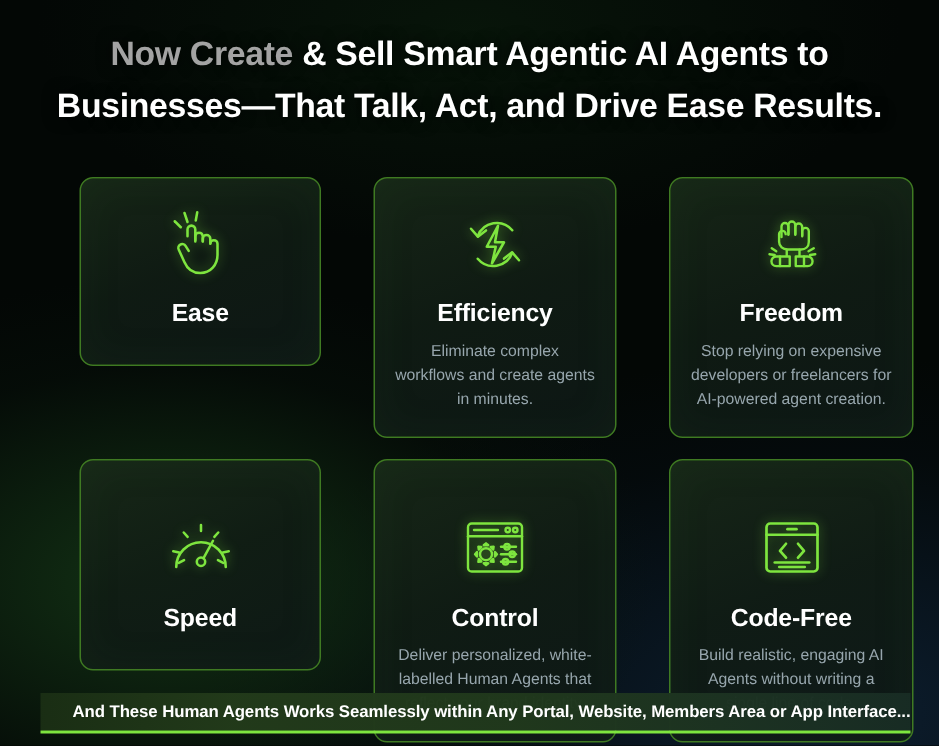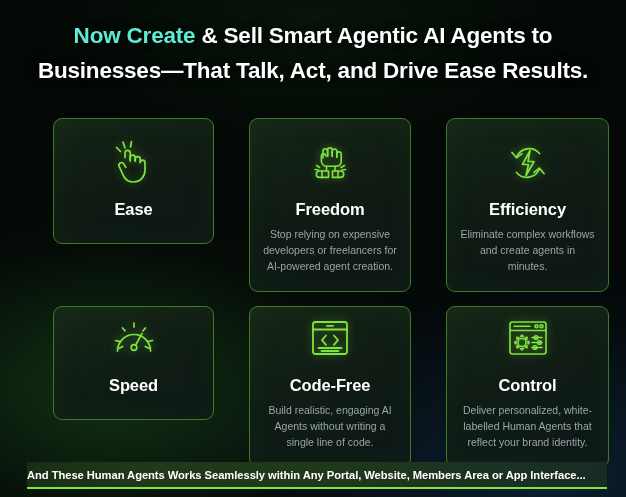--- a/index.html
+++ b/index.html
@@ -34,21 +34,21 @@
     left: 0;
     width: 626px;
     text-align: center;
     font-size: 22.5px;
     font-weight: bold;
     line-height: 35px;
     letter-spacing: -0.2px;
     color: #ffffff;
     text-shadow: 0 0 10px rgba(0,0,0,0.9);
   }
-  .headline .accent { color: #5eead4; }
+  .headline .accent { color: #a3a3a3; }
 
   
   .grid {
     position: absolute;
     top: 118px;
     left: 29px;
     width: 578px;
     display: grid;
     grid-template-columns: 185px 186px 187px;
     column-gap: 11px;
@@ -89,39 +89,39 @@
   }
 
   .card-desc {
     font-size: 10.5px;
     line-height: 16px;
     color: #97a6ad;
     font-weight: normal;
   }
 
   
-  .grid .card.r2 { padding-top: 5px; }
+  .grid .card.r2 { padding-top: 32px; }
 
   
   .banner {
     position: absolute;
     left: 27px;
     top: 462px;
     width: 580px;
     height: 27px;
     border-bottom: 2px solid #7ee53f;
     background: linear-gradient(90deg,
       rgba(26,46,20,0.98) 0%,
       rgba(34,58,26,0.98) 22%,
       rgba(32,56,28,0.98) 55%,
       rgba(28,50,34,0.98) 80%,
       rgba(24,44,36,0.98) 100%);
     display: flex;
     align-items: center;
-    justify-content: flex-start;
+    justify-content: flex-end;
   }
   .banner-text {
     font-size: 11.2px;
     font-weight: bold;
     color: #ffffff;
     letter-spacing: -0.05px;
     white-space: nowrap;
   }
 </style>
 </head>
@@ -146,58 +146,58 @@
           <path d="M18.2 20 v-2.4 a2.5 2.5 0 0 1 5 0 V21"></path>
           <path d="M23.2 20.8 v-1.6 a2.5 2.5 0 0 1 5 0 v3"></path>
           <path d="M28.2 22.5 a2.4 2.4 0 0 1 4.8 0 v7.5 c0 6.5-4.6 12-11.4 12 -5.5 0-8.9-3.2-10.6-7.2 L7.2 26.5 a2.6 2.6 0 0 1 4.5-2.6 l2.1 3.4"></path>
         </svg>
       </div>
       <div class="card-title">Ease</div>
     </div>
 
     <div class="card">
       <div class="card-icon">
-        <svg width="46" height="46" viewBox="0 0 46 46" fill="none" stroke="#7ee53f" stroke-width="1.6" stroke-linecap="round" stroke-linejoin="round">
-
-          <path d="M16 18 v-7 a2.3 2.3 0 0 1 4.6 0 v5"></path>
-          <path d="M20.6 16.5 v-6.5 a2.3 2.3 0 0 1 4.6 0 v6"></path>
-          <path d="M25.2 16.5 v-5.2 a2.3 2.3 0 0 1 4.6 0 v5.6"></path>
-          <path d="M29.8 17.5 v-3.4 a2.2 2.2 0 0 1 4.4 0 v7.2 c0 3-2.2 5-5.2 5 h-9 c-3 0-5.6-2-5.6-5.2 v-5 a2.2 2.2 0 0 1 4.4 0"></path>
-
-          <path d="M19.5 26.5 v4"></path>
-          <path d="M28 26.5 v4"></path>
-
-          <path d="M21.5 31 h-9 a3.2 3.2 0 0 0 0 6.4 h9 z"></path>
-          <path d="M15 31 v6.4"></path>
-
-          <path d="M25.5 31 h8 a3.2 3.2 0 0 1 0 6.4 h-8 z"></path>
-          <path d="M31 31 v6.4"></path>
-
-          <path d="M12.5 27.5 L9.5 25.5"></path>
-          <path d="M11.5 30 L8 29.5"></path>
-          <path d="M34 27.5 L37.5 25.5"></path>
-          <path d="M35 30 L38.5 29.5"></path>
-        </svg>
-      </div>
-      <div class="card-title">Freedom</div>
-      <div class="card-desc">Stop relying on expensive developers or freelancers for AI-powered agent creation.</div>
-    </div>
-
-    <div class="card">
-      <div class="card-icon">
         <svg width="46" height="44" viewBox="0 0 46 44" fill="none" stroke="#7ee53f" stroke-width="1.7" stroke-linecap="round" stroke-linejoin="round">
           <path d="M11.5 16.5 A13.5 13.5 0 0 1 34.5 12.5"></path>
           <path d="M34.5 27.5 A13.5 13.5 0 0 1 11.5 31.5"></path>
           <path d="M7 11.5 L11.6 16.8 L17 12.6"></path>
           <path d="M39 32.5 L34.4 27.2 L29 31.4"></path>
           <path d="M25 9.5 L17.5 23.5 h6 L21 34.5 L29 20.5 h-6 z"></path>
         </svg>
       </div>
       <div class="card-title">Efficiency</div>
       <div class="card-desc">Eliminate complex workflows and create agents in minutes.</div>
+    </div>
+
+    <div class="card">
+      <div class="card-icon">
+        <svg width="46" height="46" viewBox="0 0 46 46" fill="none" stroke="#7ee53f" stroke-width="1.6" stroke-linecap="round" stroke-linejoin="round">
+
+          <path d="M16 18 v-7 a2.3 2.3 0 0 1 4.6 0 v5"></path>
+          <path d="M20.6 16.5 v-6.5 a2.3 2.3 0 0 1 4.6 0 v6"></path>
+          <path d="M25.2 16.5 v-5.2 a2.3 2.3 0 0 1 4.6 0 v5.6"></path>
+          <path d="M29.8 17.5 v-3.4 a2.2 2.2 0 0 1 4.4 0 v7.2 c0 3-2.2 5-5.2 5 h-9 c-3 0-5.6-2-5.6-5.2 v-5 a2.2 2.2 0 0 1 4.4 0"></path>
+
+          <path d="M19.5 26.5 v4"></path>
+          <path d="M28 26.5 v4"></path>
+
+          <path d="M21.5 31 h-9 a3.2 3.2 0 0 0 0 6.4 h9 z"></path>
+          <path d="M15 31 v6.4"></path>
+
+          <path d="M25.5 31 h8 a3.2 3.2 0 0 1 0 6.4 h-8 z"></path>
+          <path d="M31 31 v6.4"></path>
+
+          <path d="M12.5 27.5 L9.5 25.5"></path>
+          <path d="M11.5 30 L8 29.5"></path>
+          <path d="M34 27.5 L37.5 25.5"></path>
+          <path d="M35 30 L38.5 29.5"></path>
+        </svg>
+      </div>
+      <div class="card-title">Freedom</div>
+      <div class="card-desc">Stop relying on expensive developers or freelancers for AI-powered agent creation.</div>
     </div>
 
     <div class="card r2">
       <div class="card-icon">
         <svg width="48" height="40" viewBox="0 0 48 40" fill="none" stroke="#7ee53f" stroke-width="1.7" stroke-linecap="round" stroke-linejoin="round">
           <path d="M7.5 32 A16.5 16.5 0 1 1 40.5 32"></path>
           <path d="M24 4 v4"></path>
           <path d="M12.5 9 l2.6 2.9"></path>
           <path d="M35.5 9 l-2.6 2.9"></path>
           <path d="M5.5 21.5 l3.9 0.8"></path>
@@ -206,58 +206,58 @@
           <path d="M38.8 29.2 l-3.5 -1.8"></path>
           <circle cx="24" cy="28.5" r="2.8"></circle>
           <path d="M25.6 26.2 L32 14.5"></path>
         </svg>
       </div>
       <div class="card-title">Speed</div>
     </div>
 
     <div class="card r2">
       <div class="card-icon">
+        <svg width="44" height="42" viewBox="0 0 44 42" fill="none" stroke="#7ee53f" stroke-width="1.6" stroke-linecap="round" stroke-linejoin="round">
+          <rect x="4" y="4" width="36" height="32" rx="2.5"></rect>
+          <path d="M4 12.5 H40"></path>
+          <path d="M8 8.3 H24"></path>
+          <circle cx="30.5" cy="8.3" r="1.5"></circle>
+          <circle cx="35.5" cy="8.3" r="1.5"></circle>
+
+          <circle cx="16" cy="24.5" r="4"></circle>
+          <path d="M16 17.2 l1.5 1.3 h-3 z M16 31.8 l1.5 -1.3 h-3 z M8.7 24.5 l1.3 -1.5 v3 z M23.3 24.5 l-1.3 -1.5 v3 z
+                   M10.9 19.4 l2 0.3 -1.7 1.7 z M21.1 19.4 l-2 0.3 1.7 1.7 z M10.9 29.6 l2 -0.3 -1.7 -1.7 z M21.1 29.6 l-2 -0.3 1.7 -1.7 z"></path>
+
+          <path d="M26 19.5 H36"></path>
+          <circle cx="30" cy="19.5" r="1.8"></circle>
+          <path d="M26 24.5 H36"></path>
+          <circle cx="33.5" cy="24.5" r="1.8"></circle>
+          <path d="M26 29.5 H36"></path>
+          <circle cx="29" cy="29.5" r="1.8"></circle>
+        </svg>
+      </div>
+      <div class="card-title">Control</div>
+      <div class="card-desc">Deliver personalized, white-labelled Human Agents that reflect your brand identity.</div>
+    </div>
+
+    <div class="card r2">
+      <div class="card-icon">
         <svg width="44" height="42" viewBox="0 0 44 42" fill="none" stroke="#7ee53f" stroke-width="1.8" stroke-linecap="round" stroke-linejoin="round">
           <rect x="5" y="4" width="34" height="32" rx="2.5"></rect>
           <path d="M5 11.5 H39"></path>
           <path d="M19 7.8 h6"></path>
           <path d="M18 17.5 L14 22.2 L18 26.8"></path>
           <path d="M26 17.5 L30 22.2 L26 26.8"></path>
           <path d="M10.5 30 H33.5"></path>
           <path d="M13.5 33 H30.5"></path>
         </svg>
       </div>
       <div class="card-title">Code-Free</div>
       <div class="card-desc">Build realistic, engaging AI Agents without writing a single line of code.</div>
     </div>
 
-    <div class="card r2">
-      <div class="card-icon">
-        <svg width="44" height="42" viewBox="0 0 44 42" fill="none" stroke="#7ee53f" stroke-width="1.6" stroke-linecap="round" stroke-linejoin="round">
-          <rect x="4" y="4" width="36" height="32" rx="2.5"></rect>
-          <path d="M4 12.5 H40"></path>
-          <path d="M8 8.3 H24"></path>
-          <circle cx="30.5" cy="8.3" r="1.5"></circle>
-          <circle cx="35.5" cy="8.3" r="1.5"></circle>
-
-          <circle cx="16" cy="24.5" r="4"></circle>
-          <path d="M16 17.2 l1.5 1.3 h-3 z M16 31.8 l1.5 -1.3 h-3 z M8.7 24.5 l1.3 -1.5 v3 z M23.3 24.5 l-1.3 -1.5 v3 z
-                   M10.9 19.4 l2 0.3 -1.7 1.7 z M21.1 19.4 l-2 0.3 1.7 1.7 z M10.9 29.6 l2 -0.3 -1.7 -1.7 z M21.1 29.6 l-2 -0.3 1.7 -1.7 z"></path>
-
-          <path d="M26 19.5 H36"></path>
-          <circle cx="30" cy="19.5" r="1.8"></circle>
-          <path d="M26 24.5 H36"></path>
-          <circle cx="33.5" cy="24.5" r="1.8"></circle>
-          <path d="M26 29.5 H36"></path>
-          <circle cx="29" cy="29.5" r="1.8"></circle>
-        </svg>
-      </div>
-      <div class="card-title">Control</div>
-      <div class="card-desc">Deliver personalized, white-labelled Human Agents that reflect your brand identity.</div>
-    </div>
-
   </div>
 
   <div class="banner">
     <span class="banner-text">And These Human Agents Works Seamlessly within Any Portal, Website, Members Area or App Interface...</span>
   </div>
 
 </div>
 
 </body></html>

